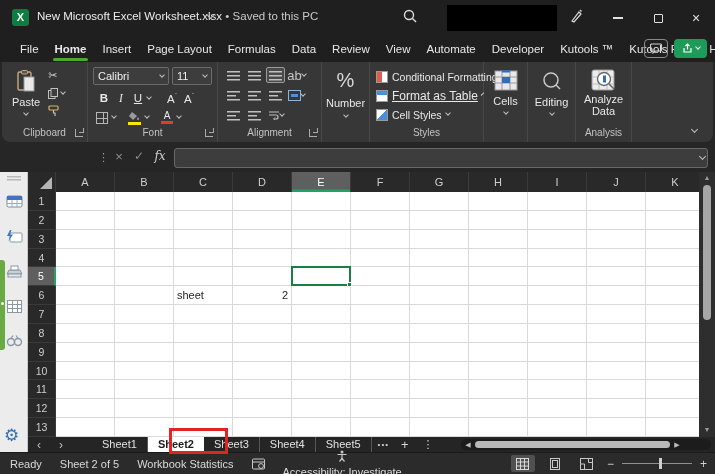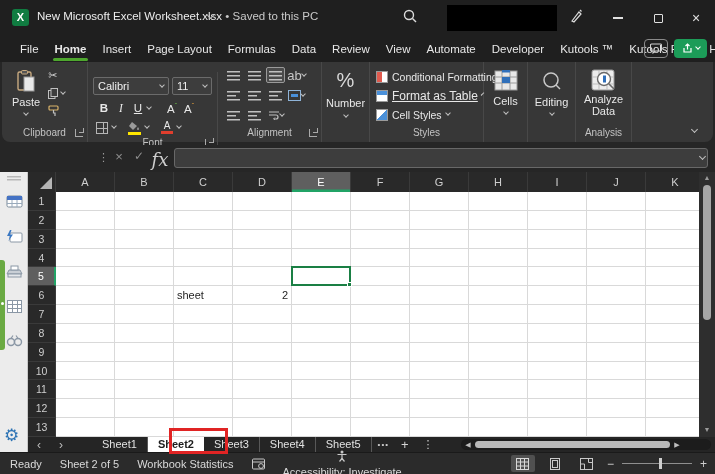--- a/index.html
+++ b/index.html
@@ -60,21 +60,21 @@
   .mini-grid { width:12px; height:12px; border:1px solid #9a9a9a; flex:0 0 auto; }
   .bigbtn { display:flex; flex-direction:column; align-items:center; font-size:11px; color:#e8e8e8; }
 
   
   #formula-row { position:absolute; top:145px; left:0; width:715px; height:27px; background:#262626; display:flex; align-items:center; }
   #name-box { position:absolute; left:7px; top:3px; width:84px; height:20px; background:#3d3d3d; border:1px solid #686868;
     border-radius:3px; display:flex; align-items:center; justify-content:space-between; padding:0 6px; font-size:11px; color:#f2f2f2; }
   #fb-dots { position:absolute; left:98px; top:6px; color:#9a9a9a; font-size:11px; }
   #fb-cancel { position:absolute; left:110px; top:4px; color:#8f8f8f; font-size:13px; width:18px; text-align:center; }
   #fb-enter { position:absolute; left:130px; top:4px; color:#8f8f8f; font-size:12px; width:18px; text-align:center; }
-  #fb-fx { position:absolute; left:151px; top:4px; color:#cfcfcf; font-size:18px; font-style:italic;
+  #fb-fx { position:absolute; left:151px; top:4px; color:#cfcfcf; font-size:12px; font-style:italic;
     font-family:"DejaVu Serif","Liberation Serif",serif; width:18px; text-align:center; }
   #formula-input { position:absolute; left:174px; top:3px; width:534px; height:20px; background:#3d3d3d;
     border:1px solid #686868; border-radius:3px; color:#f0f0f0; font-size:11px; padding:0 18px 0 5px; }
   #fb-expand { position:absolute; right:10px; top:12px; }
 
   
   #main { position:absolute; top:172px; left:0; width:715px; height:280px; background:#262626; }
 
   
   #sidebar { position:absolute; left:0; top:0; width:28px; height:280px; background:#ececec; border-right:1px solid #c9c9c9; }
@@ -227,21 +227,21 @@
         <svg width="12" height="12" viewBox="0 0 12 12">
               <rect x="1" y="1" width="9" height="4" rx="1" fill="none" stroke="#d9b36a" stroke-width="1.2"></rect>
               <path d="M5.5 5 v3 h1.5 v3" fill="none" stroke="#c0c0c0" stroke-width="1.2"></path>
             </svg>
       </div>
     </div>
     <div class="rglabel">Clipboard</div>
     <div class="launcher"></div>
   </div>
 
-  <div class="rgroup" style="width:130px;margin-top:10px;">
+  <div class="rgroup" style="width:130px;">
     <div class="flex" style="padding-left:5px; gap:3px;">
       <div class="combo" style="width:76px;">
         <span>Calibri</span>
             <span class="chev sm"></span>
       </div>
       <div class="combo" style="width:40px;">
         <span>11</span>
             <span class="chev sm"></span>
       </div>
     </div>

